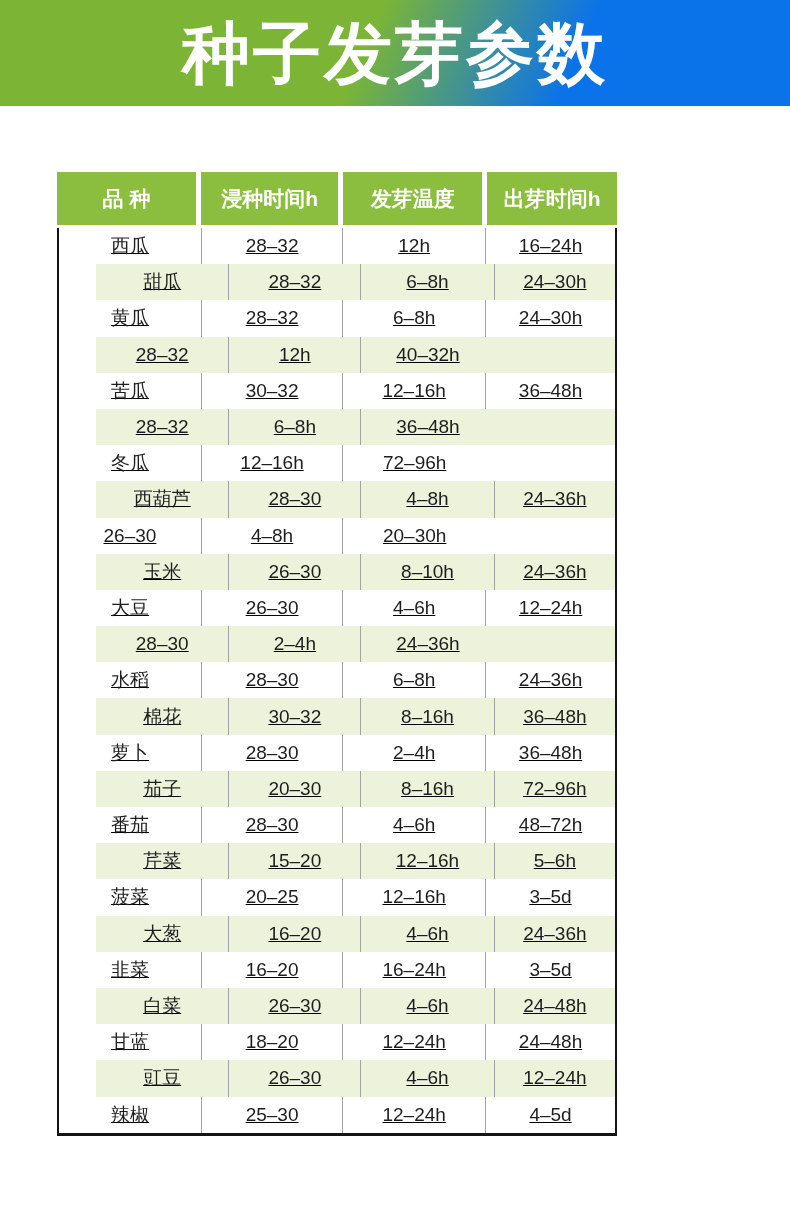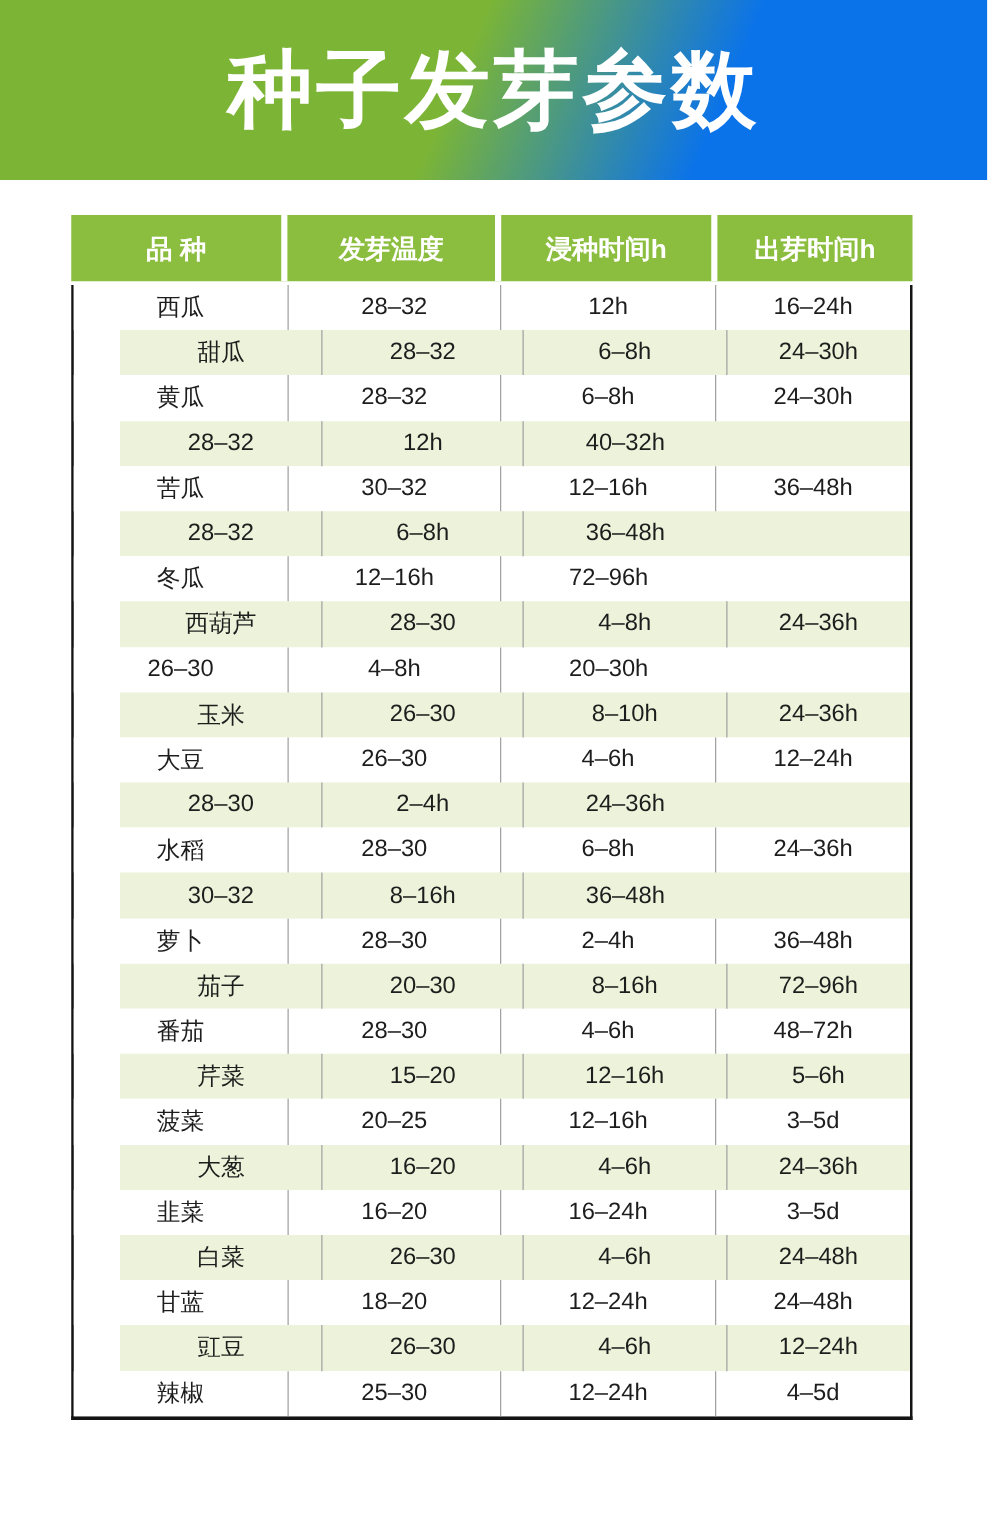--- a/index.html
+++ b/index.html
@@ -9,38 +9,38 @@
     --row-alt:#ecf3da;
     --text-dark:#1d1d1d;
     --separator:#a2a2a2;
     --table-border:#141414;
   }
   *{margin:0;padding:0;box-sizing:border-box;}
   html,body{width:790px;background:#ffffff;font-family:"Liberation Sans",sans-serif;}
   .page{width:790px;height:1221px;background:#ffffff;overflow:hidden;position:relative;}
 
   .banner{
-    width:790px;height:144px;
+    width:790px;height:106px;
     background:linear-gradient(113deg,var(--banner-green) 0%,var(--banner-green) 46%,var(--banner-blue) 72%,var(--banner-blue) 100%);
     display:flex;align-items:center;justify-content:center;
   }
   .banner-title{
     color:#ffffff;
     font-family:"DejaVu Serif","Liberation Serif",serif;
     font-weight:bold;
     font-size:68px;
     letter-spacing:3px;
     line-height:1;
     white-space:nowrap;
   }
 
   .table-wrap{
     position:absolute;
     left:57px;top:172px;
-    width:673px;
+    width:560px;
   }
   .thead{
     display:grid;
     grid-template-columns:173fr 171fr 173fr 156fr;
     height:53px;
     margin-bottom:3px;
   }
   .th{
     background:var(--header-green);
     color:#ffffff;
@@ -54,20 +54,21 @@
   .tbody{
     border-left:2px solid var(--table-border);
     border-right:2px solid var(--table-border);
     border-bottom:3px solid var(--table-border);
   }
   .tr{
     display:grid;
     grid-template-columns:173fr 171fr 173fr 156fr;
     height:36.2px;
     background:#ffffff;
+    text-decoration:underline;
   }
   .tr.alt{background:var(--row-alt);margin-left:37px;}
   .td{
     display:flex;align-items:center;justify-content:center;
     font-size:19px;
     color:var(--text-dark);
     white-space:nowrap;
   }
   .td:not(:last-child){border-right:1px solid var(--separator);}
 </style>
@@ -77,22 +78,22 @@
 <div class="page">
 
   <div class="banner">
     <div class="banner-title">种子发芽参数</div>
   </div>
 
   <div class="table-wrap">
 
     <div class="thead">
       <div class="th">品 种</div>
+      <div class="th">浸种时间h</div>
       <div class="th">发芽温度</div>
-      <div class="th">浸种时间h</div>
       <div class="th">出芽时间h</div>
     </div>
 
     <div class="tbody">
   <div class="tr">
     <div class="td">西瓜</div>
     <div class="td">28–32</div>
     <div class="td">12h</div>
     <div class="td">16–24h</div>
   </div>
@@ -170,20 +171,21 @@
   </div>
 
   <div class="tr">
     <div class="td">水稻</div>
     <div class="td">28–30</div>
     <div class="td">6–8h</div>
     <div class="td">24–36h</div>
   </div>
 
   <div class="tr alt">
+    <div class="td">棉花</div>
     <div class="td">30–32</div>
     <div class="td">8–16h</div>
     <div class="td">36–48h</div>
   </div>
 
   <div class="tr">
     <div class="td">萝卜</div>
     <div class="td">28–30</div>
     <div class="td">2–4h</div>
     <div class="td">36–48h</div>

